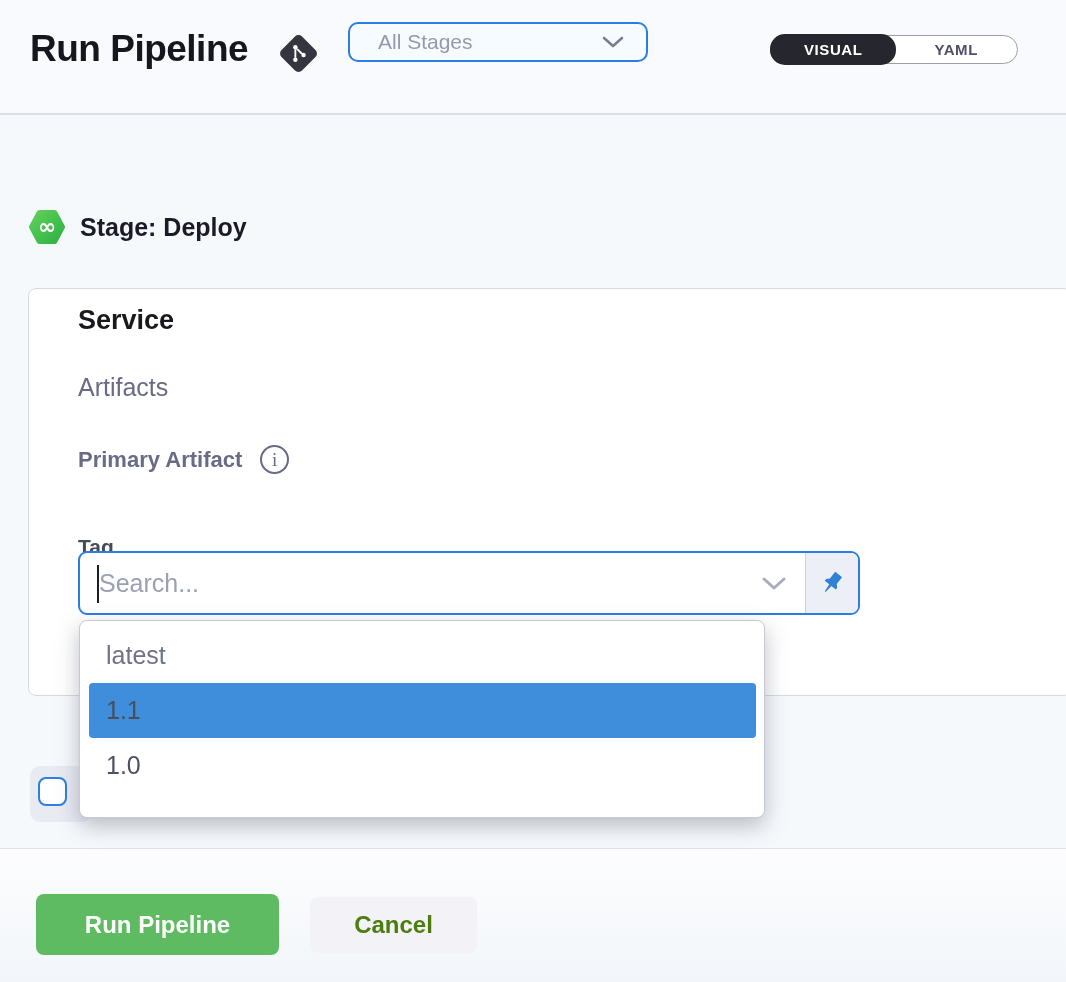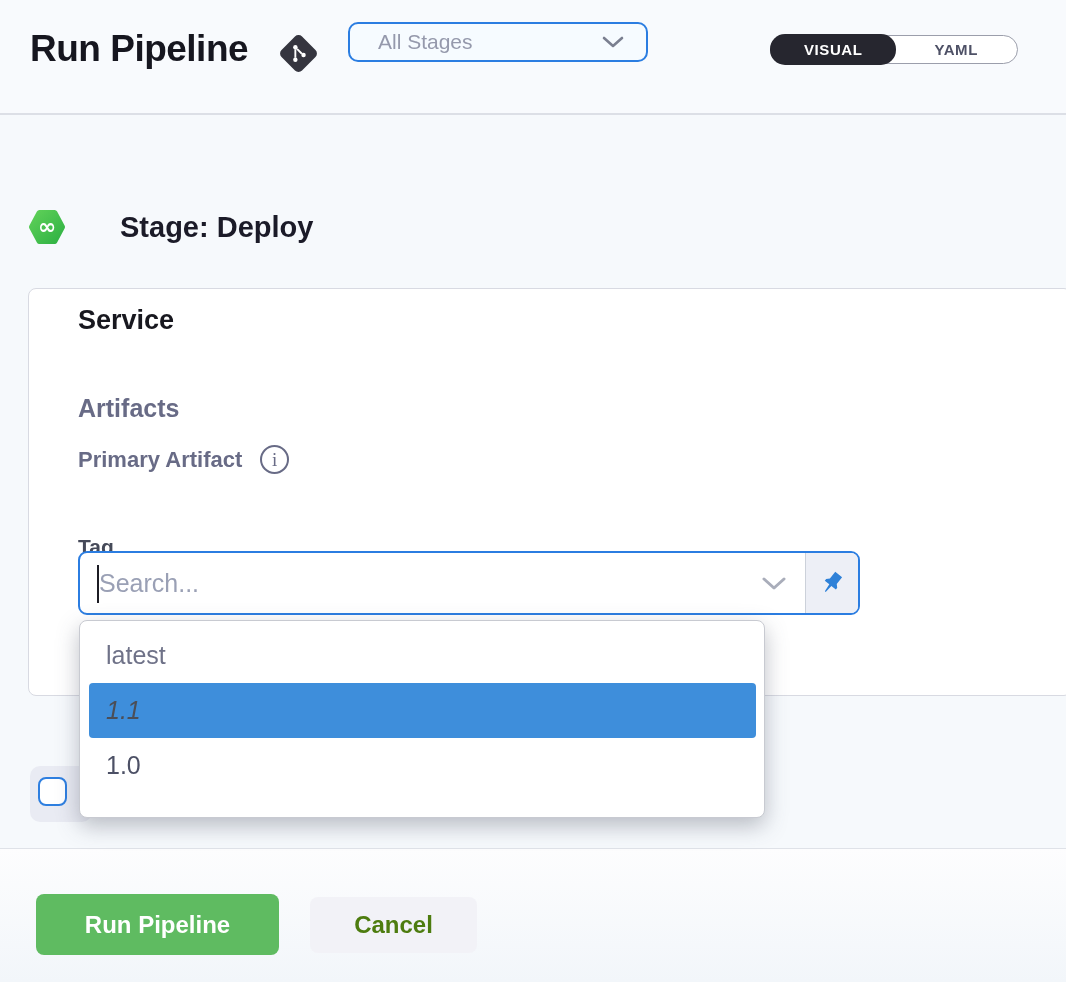--- a/index.html
+++ b/index.html
@@ -45,29 +45,29 @@
     letter-spacing:0.6px; color:#4e5166; line-height:29px; cursor:pointer;
   }
   .toggle .seg.active {
     background:#26262f; color:#ffffff; border-radius:15px;
     height:31px; line-height:31px; margin:-1px; flex:1.04;text-align:center;
   }
 
   
   .stage-row { position:absolute; left:28px; top:206px; display:flex; align-items:center; }
   .stage-hex { width:38px; height:42px; margin-right:14px; }
-  .stage-label { font-size:29px; font-weight:700; color:#1b1b28;margin-left:40px; }
+  .stage-label { font-size:25px; font-weight:700; color:#1b1b28; }
 
   
   .card {
     position:absolute; left:28px; top:288px; width:1044px; height:408px;
     background:#ffffff; border:1px solid #d8dae2; border-radius:8px;
   }
   .svc-title   { position:absolute; left:78px; top:305px; font-size:27px; font-weight:800; color:#18181f; }
-  .art-title   { position:absolute; left:78px; top:373px; font-size:25px; font-weight:700; color:#686b86;margin-top:21px; }
+  .art-title   { position:absolute; left:78px; top:373px; font-size:25px; font-weight:400; color:#686b86; }
   .pa-row      { position:absolute; left:78px; top:445px; display:flex; align-items:center; }
   .pa-label    { font-size:22px; font-weight:800; color:#686b86; }
   .info-icon {
     width:29px; height:29px; margin-left:18px; border:2px solid #686b86;
     border-radius:50%; display:flex; align-items:center; justify-content:center;
     font-family:"Liberation Serif","DejaVu Serif",serif;
     font-size:19px; color:#686b86; font-style:normal;
   }
   .tag-label { position:absolute; left:78px; top:535px; font-size:21px; font-weight:700; color:#464a59; }
 
@@ -97,21 +97,21 @@
     background:#ffffff; border:1px solid #c8cad1; border-radius:8px;
     box-shadow:0 8px 22px rgba(70,75,92,0.35);
     padding:7px 0 10px 0; z-index:5;
   }
   .dd-item {
     height:55px; display:flex; align-items:center;
     padding-left:26px; font-size:25px; color:#6f7288; cursor:pointer;
   }
   .dd-item.hl {
     background:#3e8edb; margin:0 8px 0 9px; padding-left:17px;
-    border-radius:4px; color:#4b4e57;font-style:italic;
+    border-radius:4px; color:#4b4e57;
   }
   .dd-item.last { color:#4c5065; }
 
   
   .chk-bg {
     position:absolute; left:30px; top:766px; width:62px; height:56px;
     background:#e9ebf3; border-radius:10px; z-index:1;
   }
   .checkbox {
     position:absolute; left:38px; top:777px; width:29px; height:29px;

